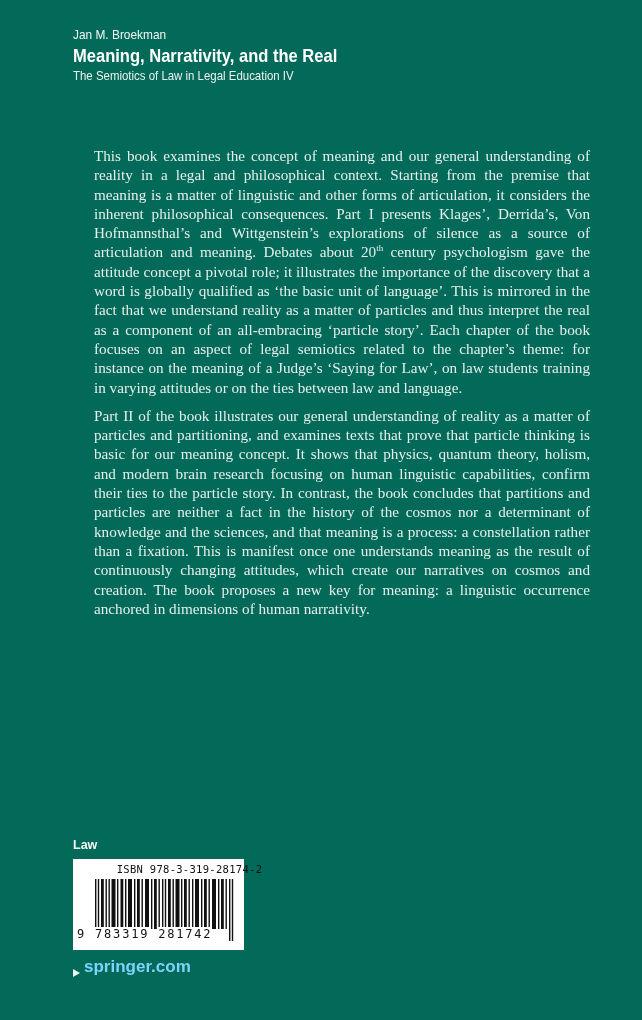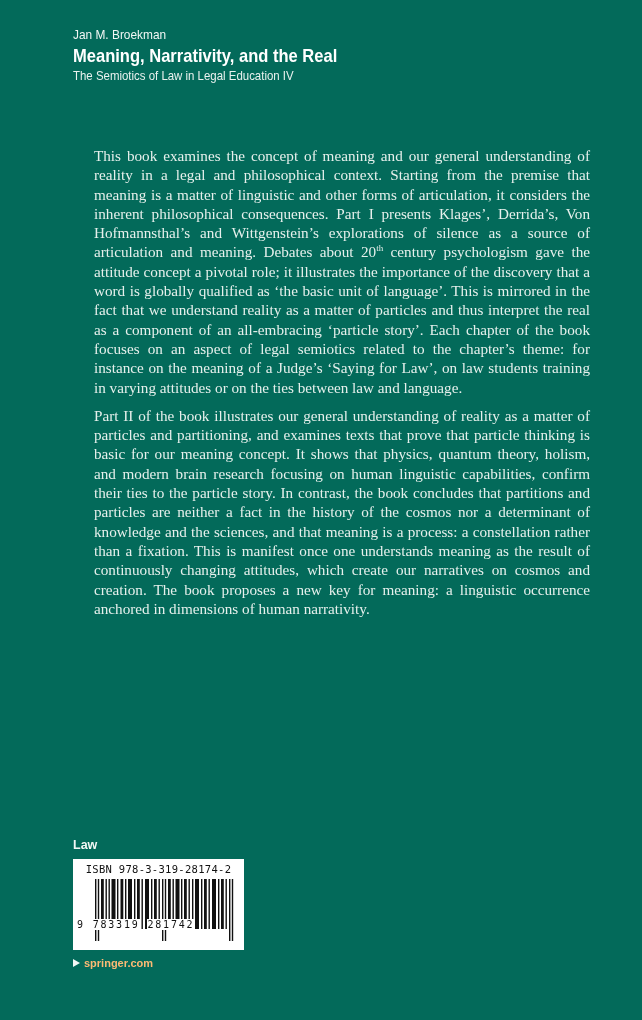--- a/index.html
+++ b/index.html
@@ -85,51 +85,52 @@
     .isbn-text {
       position: absolute;
       left: 0;
       top: 4px;
       width: 171px;
       text-align: center;
       font-family: "DejaVu Sans Mono", monospace;
       font-size: 10.5px;
       color: #111;
       letter-spacing: 0.3px;
+      padding-left: 31px;
     }
     .bars {
       position: absolute;
       left: 22px;
       top: 20px;
       width: 142px;
       height: 62px;
     }
     .bar-digits {
       position: absolute;
       left: 4px;
-      top: 60px;
+      top: 68px;
       font-family: "DejaVu Sans Mono", monospace;
-      font-size: 10px;
+      font-size: 12px;
       color: #111;
       letter-spacing: 1.8px;
       background: transparent;
     }
     .bar-digits span {
       background: #fff;
     }
     .springer {
       position: absolute;
       left: 73px;
       top: 957px;
       font-family: "Liberation Sans", sans-serif;
-      font-size: 11px;
+      font-size: 17px;
       font-weight: bold;
-      color: #fdba74;
+      color: #7dd3fc;
       display: flex;
-      align-items: center;
+      align-items: flex-end;
     }
     .springer .arrow {
       display: inline-block;
       width: 0;
       height: 0;
       border-left: 7px solid #f2f7f5;
       border-top: 4.5px solid transparent;
       border-bottom: 4.5px solid transparent;
       margin-right: 4px;
     }

